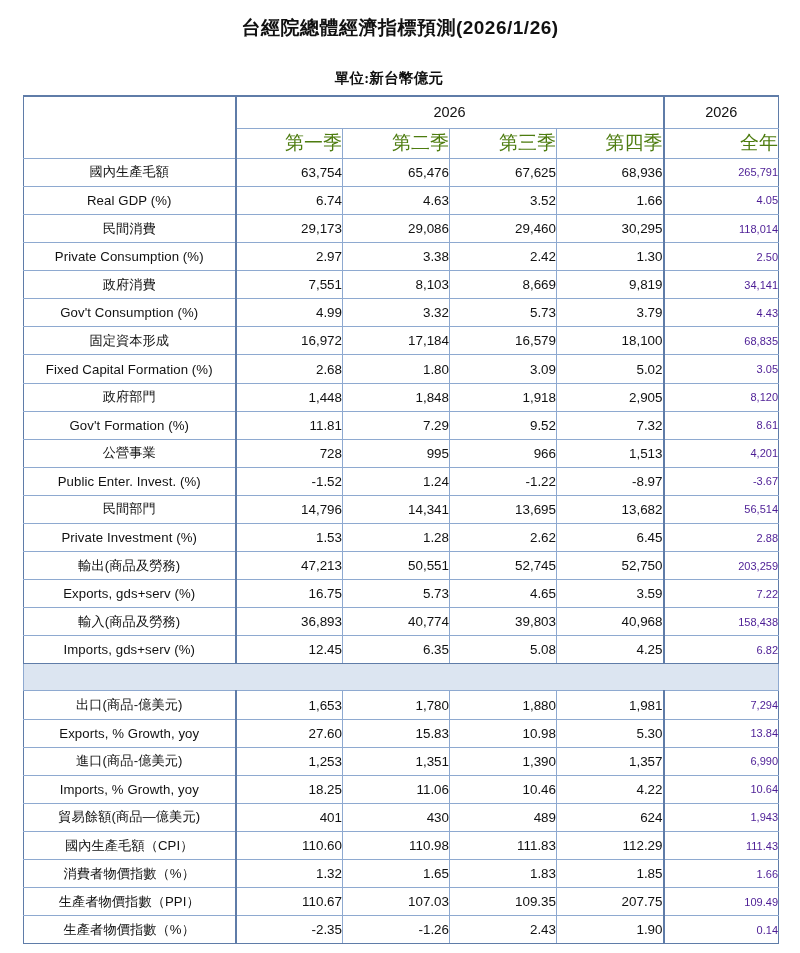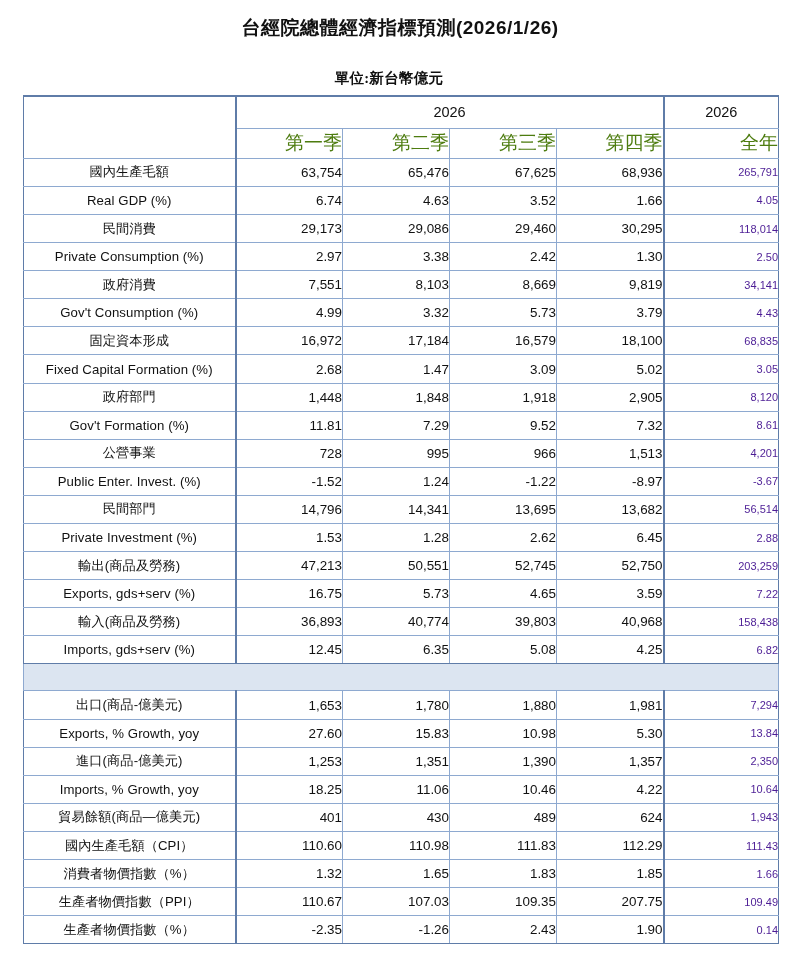--- a/index.html
+++ b/index.html
@@ -199,21 +199,21 @@
             <td class="lbl outer-l">固定資本形成</td>
             <td class="val sep-left">16,972</td>
             <td class="val">17,184</td>
             <td class="val">16,579</td>
             <td class="val">18,100</td>
             <td class="val-year sep-left outer-r">68,835</td>
           </tr>
           <tr class="drow">
             <td class="lbl outer-l">Fixed Capital Formation (%)</td>
             <td class="val sep-left">2.68</td>
-            <td class="val">1.47</td>
+            <td class="val">1.80</td>
             <td class="val">3.09</td>
             <td class="val">5.02</td>
             <td class="val-year sep-left outer-r">3.05</td>
           </tr>
           <tr class="drow">
             <td class="lbl outer-l">政府部門</td>
             <td class="val sep-left">1,448</td>
             <td class="val">1,848</td>
             <td class="val">1,918</td>
             <td class="val">2,905</td>
@@ -309,21 +309,21 @@
             <td class="val">10.98</td>
             <td class="val">5.30</td>
             <td class="val-year sep-left outer-r">13.84</td>
           </tr>
           <tr class="drow">
             <td class="lbl outer-l">進口(商品-億美元)</td>
             <td class="val sep-left">1,253</td>
             <td class="val">1,351</td>
             <td class="val">1,390</td>
             <td class="val">1,357</td>
-            <td class="val-year sep-left outer-r">2,350</td>
+            <td class="val-year sep-left outer-r">6,990</td>
           </tr>
           <tr class="drow">
             <td class="lbl outer-l">Imports, % Growth, yoy</td>
             <td class="val sep-left">18.25</td>
             <td class="val">11.06</td>
             <td class="val">10.46</td>
             <td class="val">4.22</td>
             <td class="val-year sep-left outer-r">10.64</td>
           </tr>
           <tr class="drow">

